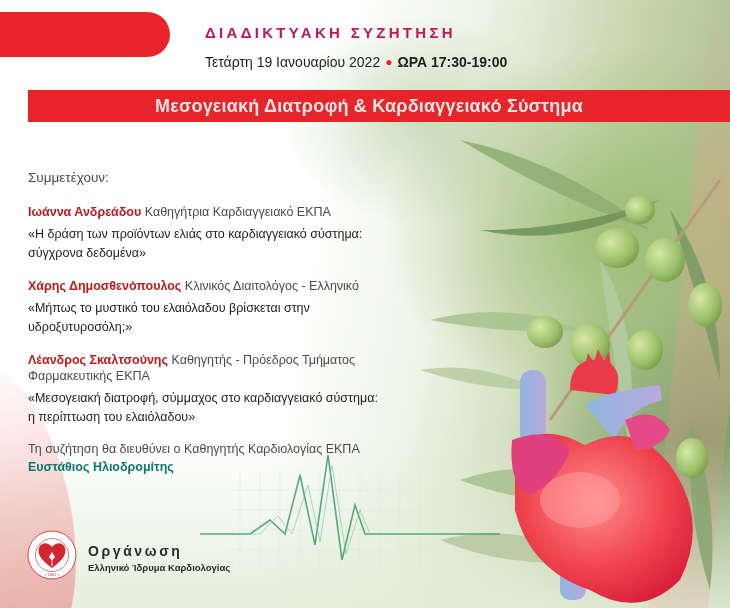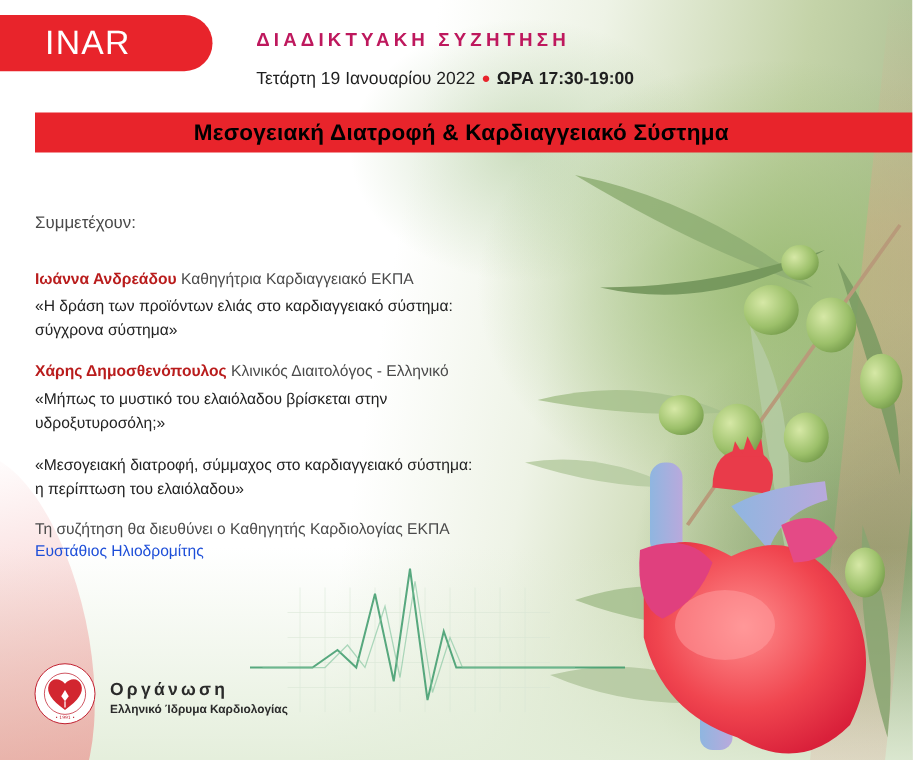--- a/index.html
+++ b/index.html
@@ -51,35 +51,35 @@
     position: absolute; left: 205px; top: 54px;
     font-size: 14px; color: #1f1f1f; white-space: nowrap;
   }
   .hdr-date .dot { color: #e8242b; font-size: 12px; margin: 0 5px; vertical-align: 1px; }
   .hdr-date .time { font-weight: 700; }
 
   .banner {
     position: absolute; left: 28px; top: 90px; right: 0; height: 32px;
     background: #e8242b;
     display: flex; align-items: center; justify-content: center;
-    color: #000000; font-size: 18px; font-weight: 700; letter-spacing: 0.2px;
+    color: #e5e5e5; font-size: 18px; font-weight: 700; letter-spacing: 0.2px;
     padding-right: 20px;
   }
 
   
   .content { position: absolute; left: 28px; top: 170px; width: 410px; }
   .participants {
-    font-size: 13.5px; color: #4a4a4a; margin-bottom: 30px;
+    font-size: 13.5px; color: #4a4a4a; margin-bottom: 19px;
   }
   .speaker { margin-bottom: 15px; }
   .speaker .line1 { font-size: 12.5px; line-height: 16px; color: #4a4a4a; }
   .speaker .name { font-weight: 700; color: #b91c1c; }
   .speaker .talk { font-size: 12.5px; line-height: 19px; color: #222; margin-top: 5px; font-weight: 500; }
   .moderator { font-size: 12.5px; line-height: 18px; color: #4a4a4a; margin-top: -2px; }
-  .moderator .mod-name { display: block; font-weight: 400; color: #1d4ed8; }
+  .moderator .mod-name { display: block; font-weight: 700; color: #0f766e; }
 
   
   .ecg { position: absolute; left: 200px; top: 450px; }
 
   
   .illus { position: absolute; left: 420px; top: 120px; }
 
   
   .logo { position: absolute; left: 27px; top: 530px; width: 50px; height: 50px; }
   .org { position: absolute; left: 88px; top: 543px; }
@@ -164,45 +164,45 @@
     <line x1="30" y1="40" x2="240" y2="40"></line>
       <line x1="30" y1="60" x2="240" y2="60"></line>
     <line x1="30" y1="80" x2="240" y2="80"></line>
       <line x1="30" y1="100" x2="240" y2="100"></line>
   </g>
   <polyline points="0,84 50,84 70,70 85,84 100,25 115,95 128,5 142,110 155,55 165,84 300,84" fill="none" stroke="#3c9a6b" stroke-width="1.6" opacity="0.85"></polyline>
   <polyline points="10,84 60,84 78,66 92,84 108,35 120,92 132,15 146,104 160,60 170,84 260,84" fill="none" stroke="#7cc29a" stroke-width="1" opacity="0.6"></polyline>
 </svg>
 
 <div class="webinar-pill">
-    <span class="thin">INAR</span>
 </div>
 <div class="hdr-title">ΔΙΑΔΙΚΤΥΑΚΗ ΣΥΖΗΤΗΣΗ</div>
 <div class="hdr-date">
   <span>Τετάρτη 19 Ιανουαρίου 2022</span><span class="dot">●</span><span class="time">ΩΡΑ 17:30-19:00</span>
 </div>
 
 <div class="banner">
   <span>Μεσογειακή Διατροφή &amp; Καρδιαγγειακό Σύστημα</span>
 </div>
 
 <div class="content">
   <div class="participants">Συμμετέχουν:</div>
 
   <div class="speaker">
     <div class="line1"><span class="name">Ιωάννα Ανδρεάδου</span> <span>Καθηγήτρια Καρδιαγγειακό ΕΚΠΑ</span></div>
-    <div class="talk"><span>«Η δράση των προϊόντων ελιάς στο καρδιαγγειακό σύστημα:</span><br><span>σύγχρονα σύστημα»</span></div>
+    <div class="talk"><span>«Η δράση των προϊόντων ελιάς στο καρδιαγγειακό σύστημα:</span><br><span>σύγχρονα δεδομένα»</span></div>
   </div>
 
   <div class="speaker">
     <div class="line1"><span class="name">Χάρης Δημοσθενόπουλος</span> <span>Κλινικός Διαιτολόγος - Ελληνικό</span></div>
     <div class="talk"><span>«Μήπως το μυστικό του ελαιόλαδου βρίσκεται στην</span><br><span>υδροξυτυροσόλη;»</span></div>
   </div>
 
   <div class="speaker" style="width:390px">
+    <div class="line1"><span class="name">Λέανδρος Σκαλτσούνης</span> <span>Καθηγητής - Πρόεδρος Τμήματος Φαρμακευτικής ΕΚΠΑ</span></div>
     <div class="talk" style="width:420px"><span>«Μεσογειακή διατροφή, σύμμαχος στο καρδιαγγειακό σύστημα:</span><br><span>η περίπτωση του ελαιόλαδου»</span></div>
   </div>
 
   <div class="moderator">
     <span>Τη συζήτηση θα διευθύνει ο Καθηγητής Καρδιολογίας ΕΚΠΑ</span>
     <span class="mod-name">Ευστάθιος Ηλιοδρομίτης</span>
   </div>
 </div>
 
 <svg class="logo" viewBox="0 0 50 50">

